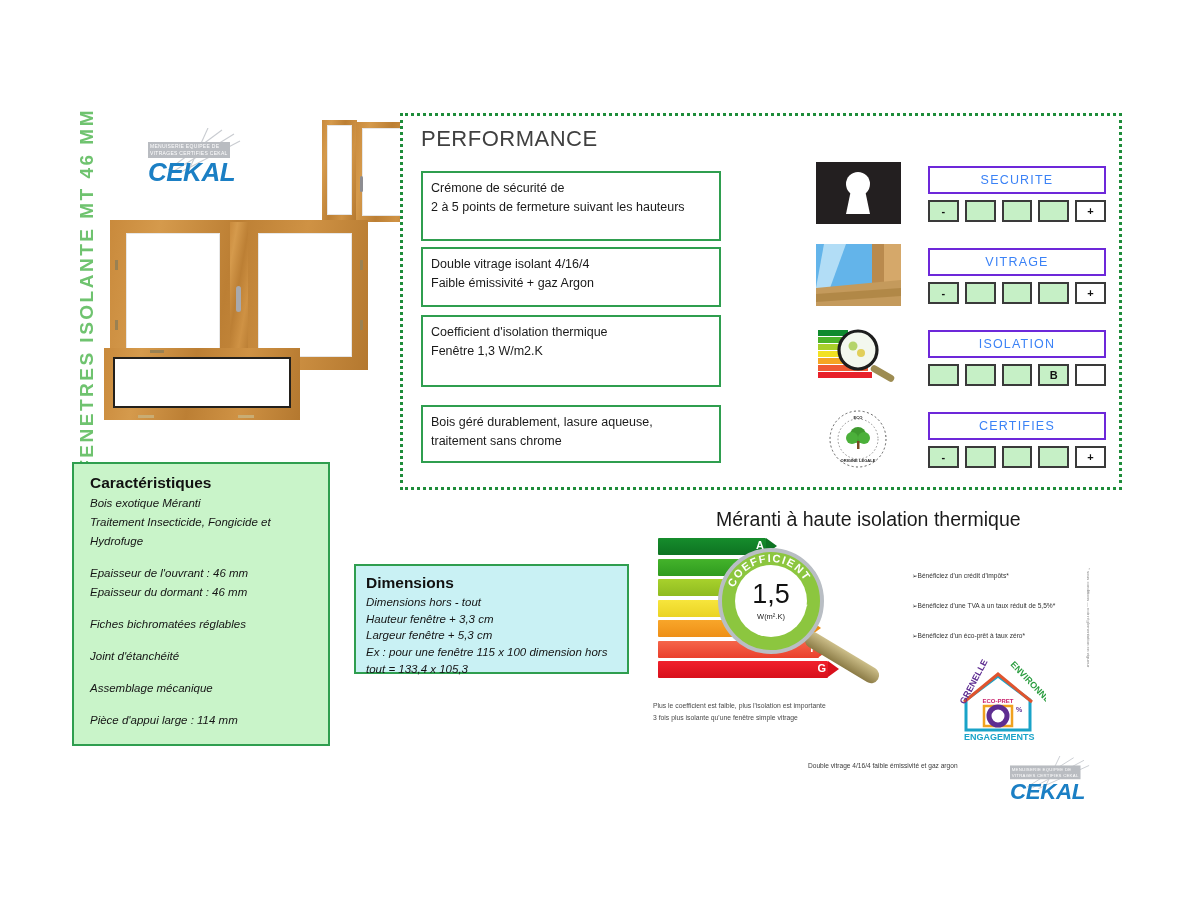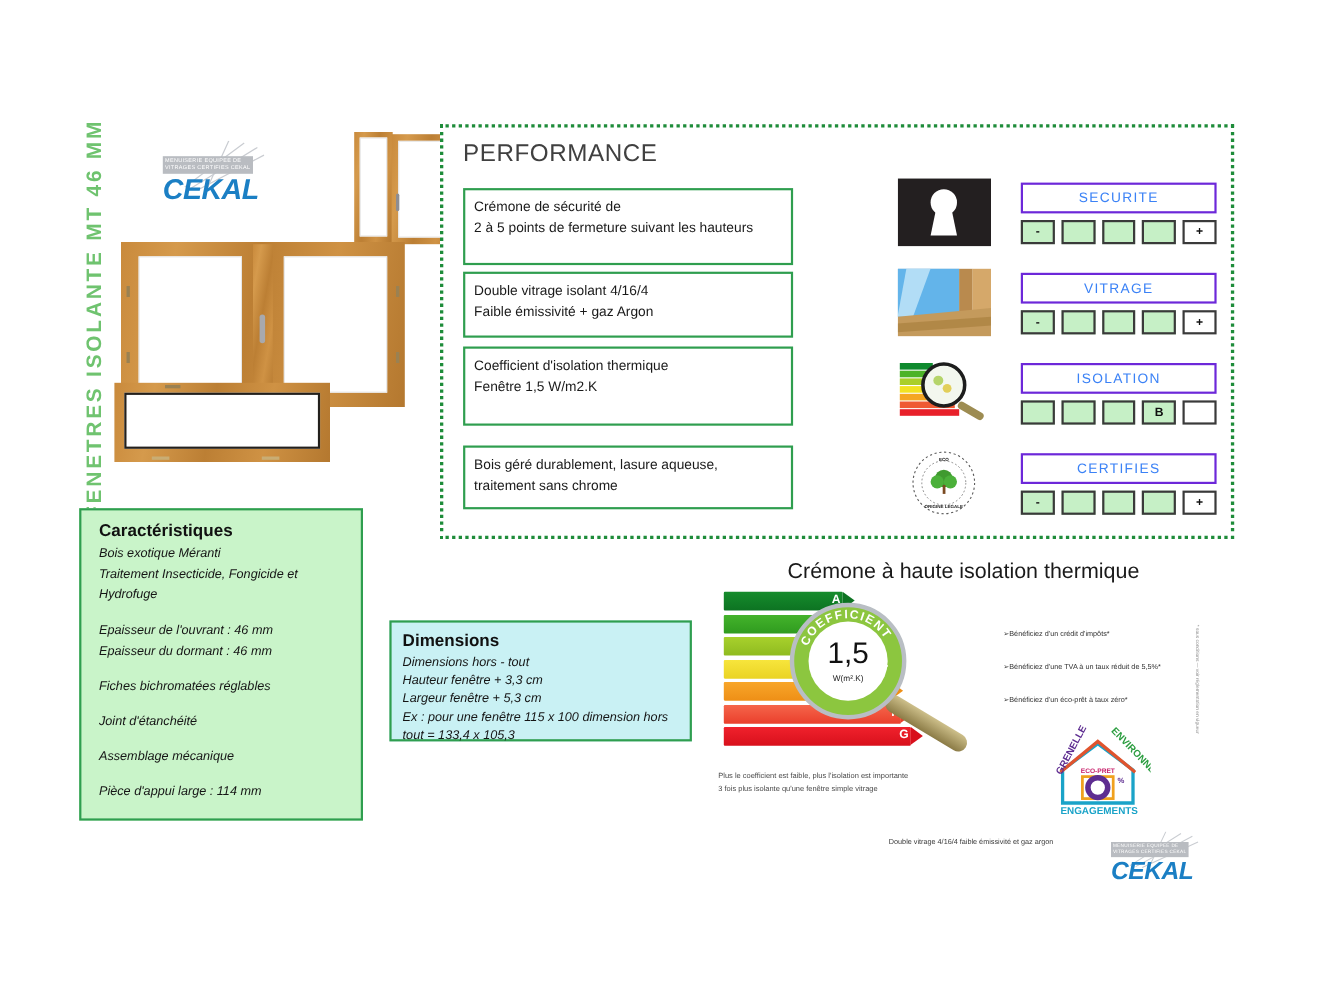--- a/index.html
+++ b/index.html
@@ -375,21 +375,21 @@
   </div>
 
   <div id="performance">
     <div id="perf-title">PERFORMANCE</div>
 
     <div class="perf-box" id="perf-box-0" style="white-space:pre-line">Crémone de sécurité de
 2 à  5 points de fermeture suivant les hauteurs</div>
     <div class="perf-box" id="perf-box-1" style="white-space:pre-line">Double vitrage isolant 4/16/4
 Faible émissivité + gaz Argon</div>
     <div class="perf-box" id="perf-box-2" style="white-space:pre-line">Coefficient d'isolation thermique
-Fenêtre 1,5 W/m2.K</div>
+Fenêtre 1,3 W/m2.K</div>
     <div class="perf-box" id="perf-box-3" style="white-space:pre-line">Bois géré durablement, lasure aqueuse, traitement sans chrome</div>
 
     <div class="icon-tile" id="icon-tile-0">
       <svg width="85" height="62" viewBox="0 0 85 62">
         <rect x="0" y="0" width="85" height="62" fill="#231f20"></rect>
         <circle cx="42" cy="22" r="12" fill="#ffffff"></circle>
         <path d="M35 28 L30 52 L54 52 L49 28 Z" fill="#ffffff"></path>
       </svg>
     </div>
 
@@ -506,21 +506,21 @@
 
   <div id="dims">
     <h3>Dimensions</h3>
     <div class="line">Dimensions hors - tout</div>
     <div class="line">Hauteur fenêtre + 3,3 cm</div>
     <div class="line">Largeur fenêtre + 5,3 cm</div>
     <div class="line">Ex : pour une fenêtre 115 x 100 dimension hors</div>
     <div class="line">tout = 133,4 x 105,3</div>
   </div>
 
-  <div id="promo-title">Crémone à haute isolation thermique</div>
+  <div id="promo-title">Méranti à haute isolation thermique</div>
 
   <div id="energy">
     <div class="ebar" style="width:108px;background:linear-gradient(180deg,#168c2c,#0d7322)">
       <span class="tip" style="border-left:11px solid #0d7322"></span>
       <span class="glyph">A</span>
     </div>
     <div class="ebar" style="width:119px;background:linear-gradient(180deg,#44b32b,#2f9b1f)">
       <span class="tip" style="border-left:11px solid #2f9b1f"></span>
     </div>
     <div class="ebar" style="width:130px;background:linear-gradient(180deg,#a8d12c,#8fbb20)">

